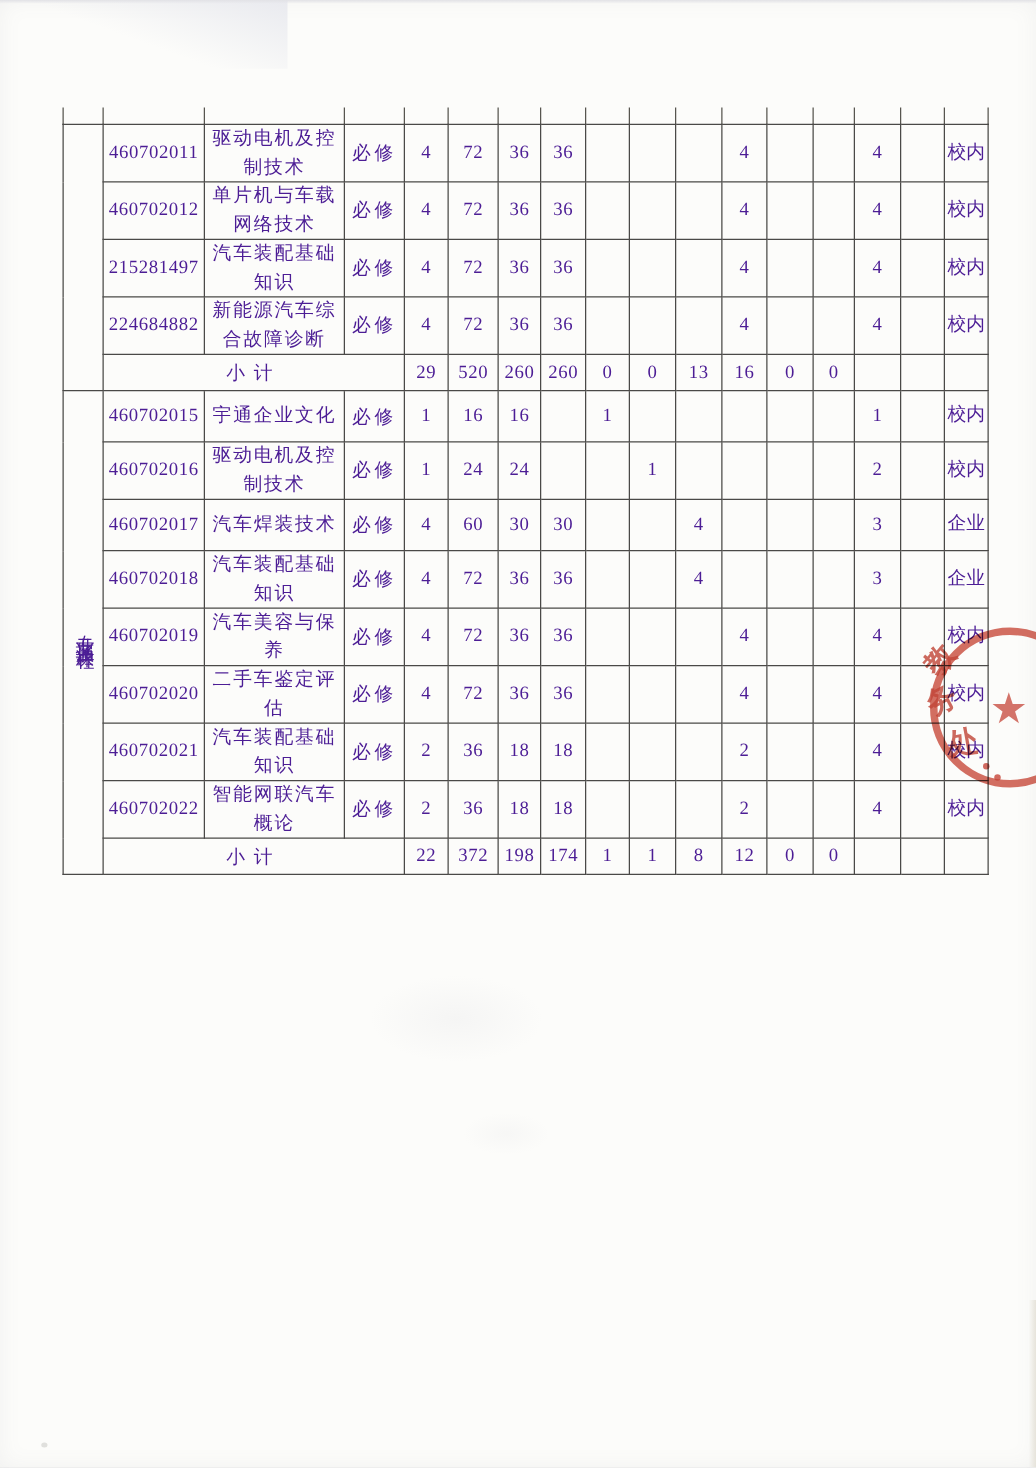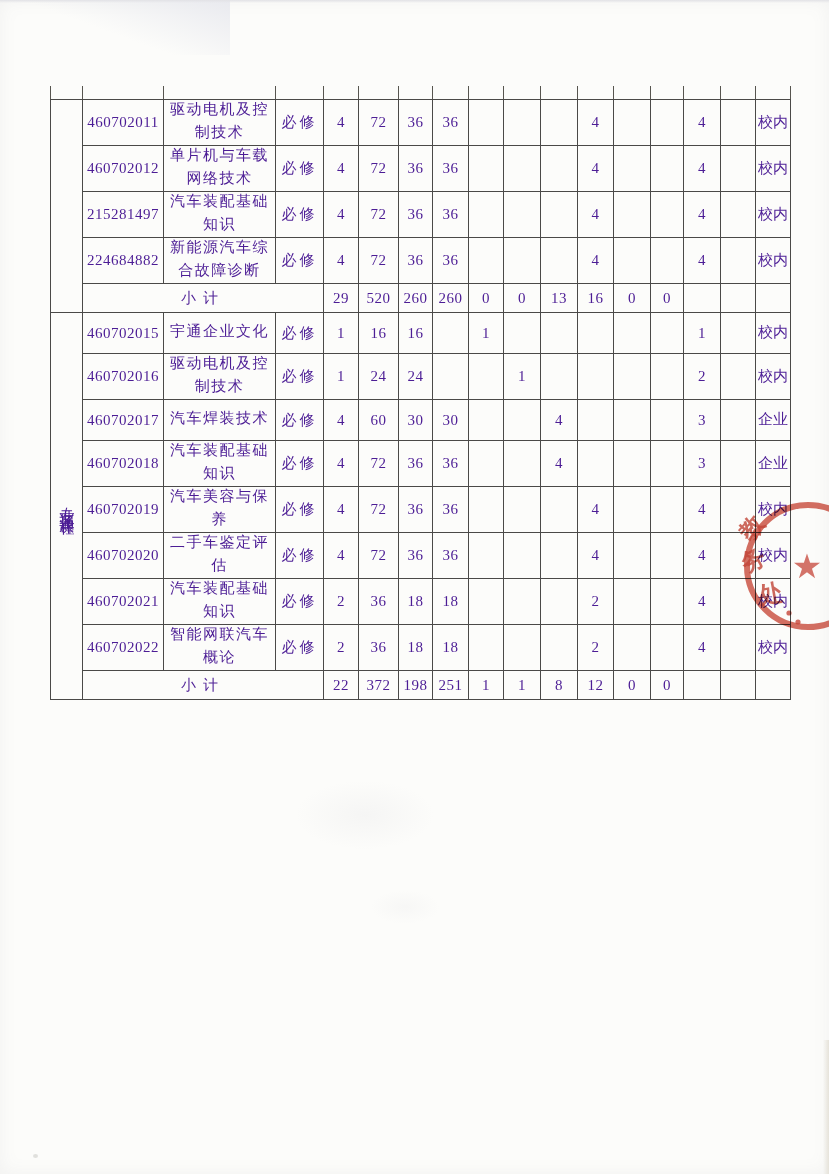--- a/index.html
+++ b/index.html
@@ -30,21 +30,21 @@
     position:absolute;left:50px;top:99px;
     border-collapse:collapse;table-layout:fixed;
   }
   table.sched td{
     border:1px solid #4a4947;
     text-align:center;vertical-align:middle;
     font-size:15px;padding:0;overflow:hidden;
   }
   tr.course{height:41px;}
   tr.sub{height:29px;}
-  td.name{letter-spacing:1.5px;line-height:1.5;padding:1px 3px;font-family:Liberation Mono, monospace;}
+  td.name{letter-spacing:1.5px;line-height:1.5;padding:1px 3px;}
   td.type{letter-spacing:3px;}
   td.loc{line-height:1.55;}
   td.num{letter-spacing:0.5px;}
   td.sub-label{letter-spacing:7px;}
   td.group{padding:0;}
   .vtext{
     writing-mode:vertical-rl;text-orientation:upright;
     letter-spacing:3px;font-size:15px;display:inline-block;
   }
   
@@ -342,21 +342,21 @@
           <td class="num"></td>
           <td class="num">4</td>
           <td class="num"></td>
           <td class="loc">校内</td>
         </tr>
         <tr class="sub">
           <td class="sub-label" colspan="3">小计</td>
           <td class="num">22</td>
           <td class="num">372</td>
           <td class="num">198</td>
-          <td class="num">251</td>
+          <td class="num">174</td>
           <td class="num">1</td>
           <td class="num">1</td>
           <td class="num">8</td>
           <td class="num">12</td>
           <td class="num">0</td>
           <td class="num">0</td>
           <td class="num"></td>
           <td class="num"></td>
           <td class="num"></td>
         </tr>

